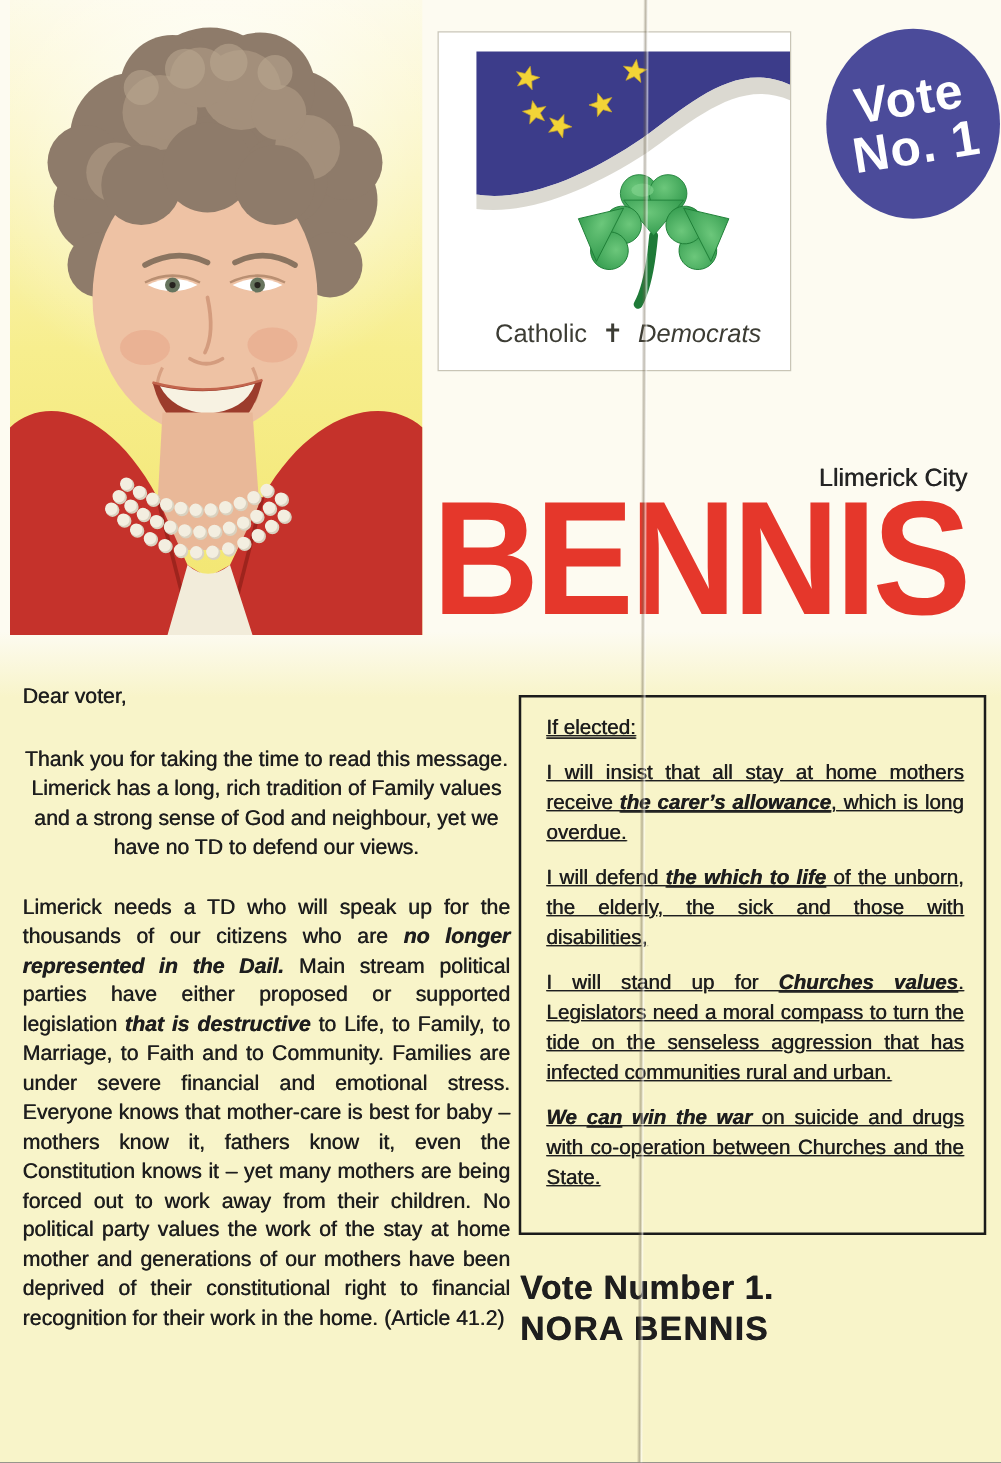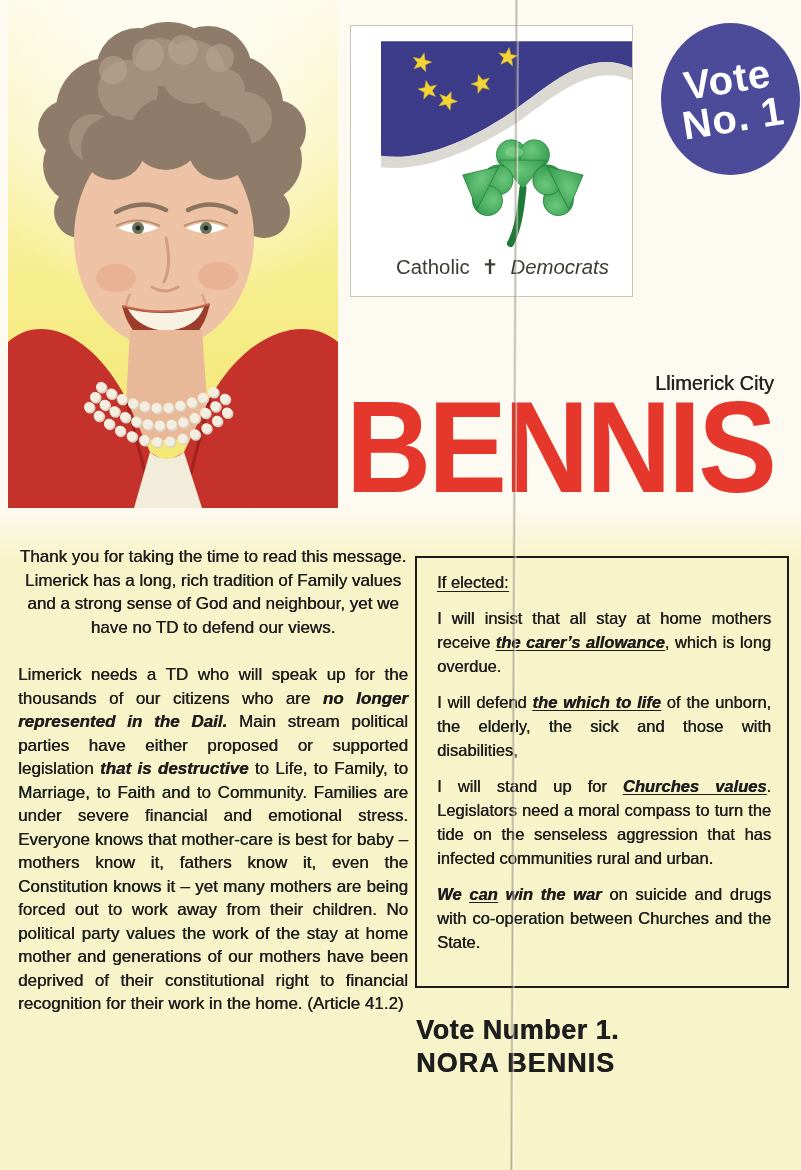--- a/index.html
+++ b/index.html
@@ -30,21 +30,21 @@
   .surname{position:absolute;left:346px;top:372px;font-size:118px;font-weight:700;
     color:var(--accent_red,#e5372b);letter-spacing:-3px;transform:scale(1,1.1);
     transform-origin:top left;white-space:nowrap;}
   
   .letter-col{position:absolute;left:18px;top:545px;width:390px;font-size:17px;line-height:23.5px;}
   .salutation{margin:0 0 27px 0;}
   .para-intro{margin:0 0 24px 0;text-align:center;}
   .para-main{margin:0;text-align:justify;}
   
   .pledges{position:absolute;left:415px;top:556px;width:374px;height:432px;box-sizing:border-box;
-    border:2px solid #1b1b1b;padding:12px 16px 0 20px;font-size:16.5px;line-height:24px;overflow:hidden;}
+    border:2px solid #1b1b1b;padding:12px 16px 0 20px;font-size:16.5px;line-height:24px;overflow:hidden;text-decoration:underline;}
   .pledges-heading{text-decoration:underline;text-underline-offset:3px;margin:4px 0 10px 0;}
   .pledges p{margin:0 0 12px 0;text-align:justify;}
   
   .closing{position:absolute;left:416px;top:1014px;width:378px;}
   .seeking{font-size:17px;line-height:25px;margin:0 0 16px 0;}
   .vote-line{font-size:27px;font-weight:700;line-height:33px;margin:0;letter-spacing:0.5px;}
   .name-line{font-size:27px;font-weight:700;line-height:33px;margin:0;letter-spacing:1px;}
   
   .seg-plain{}
   .seg-bi{font-weight:700;font-style:italic;}
@@ -219,20 +219,21 @@
     <div class="badge-inner">
       <div>Vote</div>
       <div>No. 1</div>
     </div>
   </div>
 
   <div class="constituency txt">Llimerick City</div>
   <div class="surname">BENNIS</div>
 
   <div class="letter-col txt">
+    <p class="salutation">Dear voter,</p>
     <p class="para-intro">Thank you for taking the time to read this message. Limerick has a long, rich tradition of Family values and a strong sense of God and neighbour, yet we have no TD to defend our views.</p>
     <p class="para-main"><span class="seg-plain">Limerick needs a TD who will speak up for the thousands of our citizens who are </span><span class="seg-bi">no longer represented in the Dail.</span><span class="seg-plain"> Main stream political parties have either proposed or supported legislation </span><span class="seg-bi">that is destructive</span><span class="seg-plain"> to Life, to Family, to Marriage, to Faith and to Community. Families are under severe financial and emotional stress.  Everyone knows that mother-care is best for baby – mothers know it, fathers know it, even the Constitution knows it – yet many mothers are being forced out to work away from their children.  No political party values the work of the stay at home mother and generations of our mothers have been deprived of their constitutional right to financial recognition for their work in the home. (Article 41.2)</span></p>
   </div>
 
   <div class="pledges txt">
     <p class="pledges-heading">If elected:</p>
     <p><span class="seg-plain">I will insist that all stay at home mothers receive </span><span class="seg-biu">the carer’s allowance</span><span class="seg-plain">, which is long overdue.</span></p>
     <p><span class="seg-plain">I will defend </span><span class="seg-biu">the which to life</span><span class="seg-plain"> of the unborn, the elderly, the sick and those with disabilities,</span></p>
     <p><span class="seg-plain">I will stand up for </span><span class="seg-biu">Churches values</span><span class="seg-plain">. Legislators need a moral compass to turn the tide on the senseless aggression that has infected communities rural and urban.</span></p>
     <p><span class="seg-bi">We </span><span class="seg-biu">can</span><span class="seg-bi"> win the war</span><span class="seg-plain"> on suicide and drugs with co-operation between Churches and the State.</span></p>

